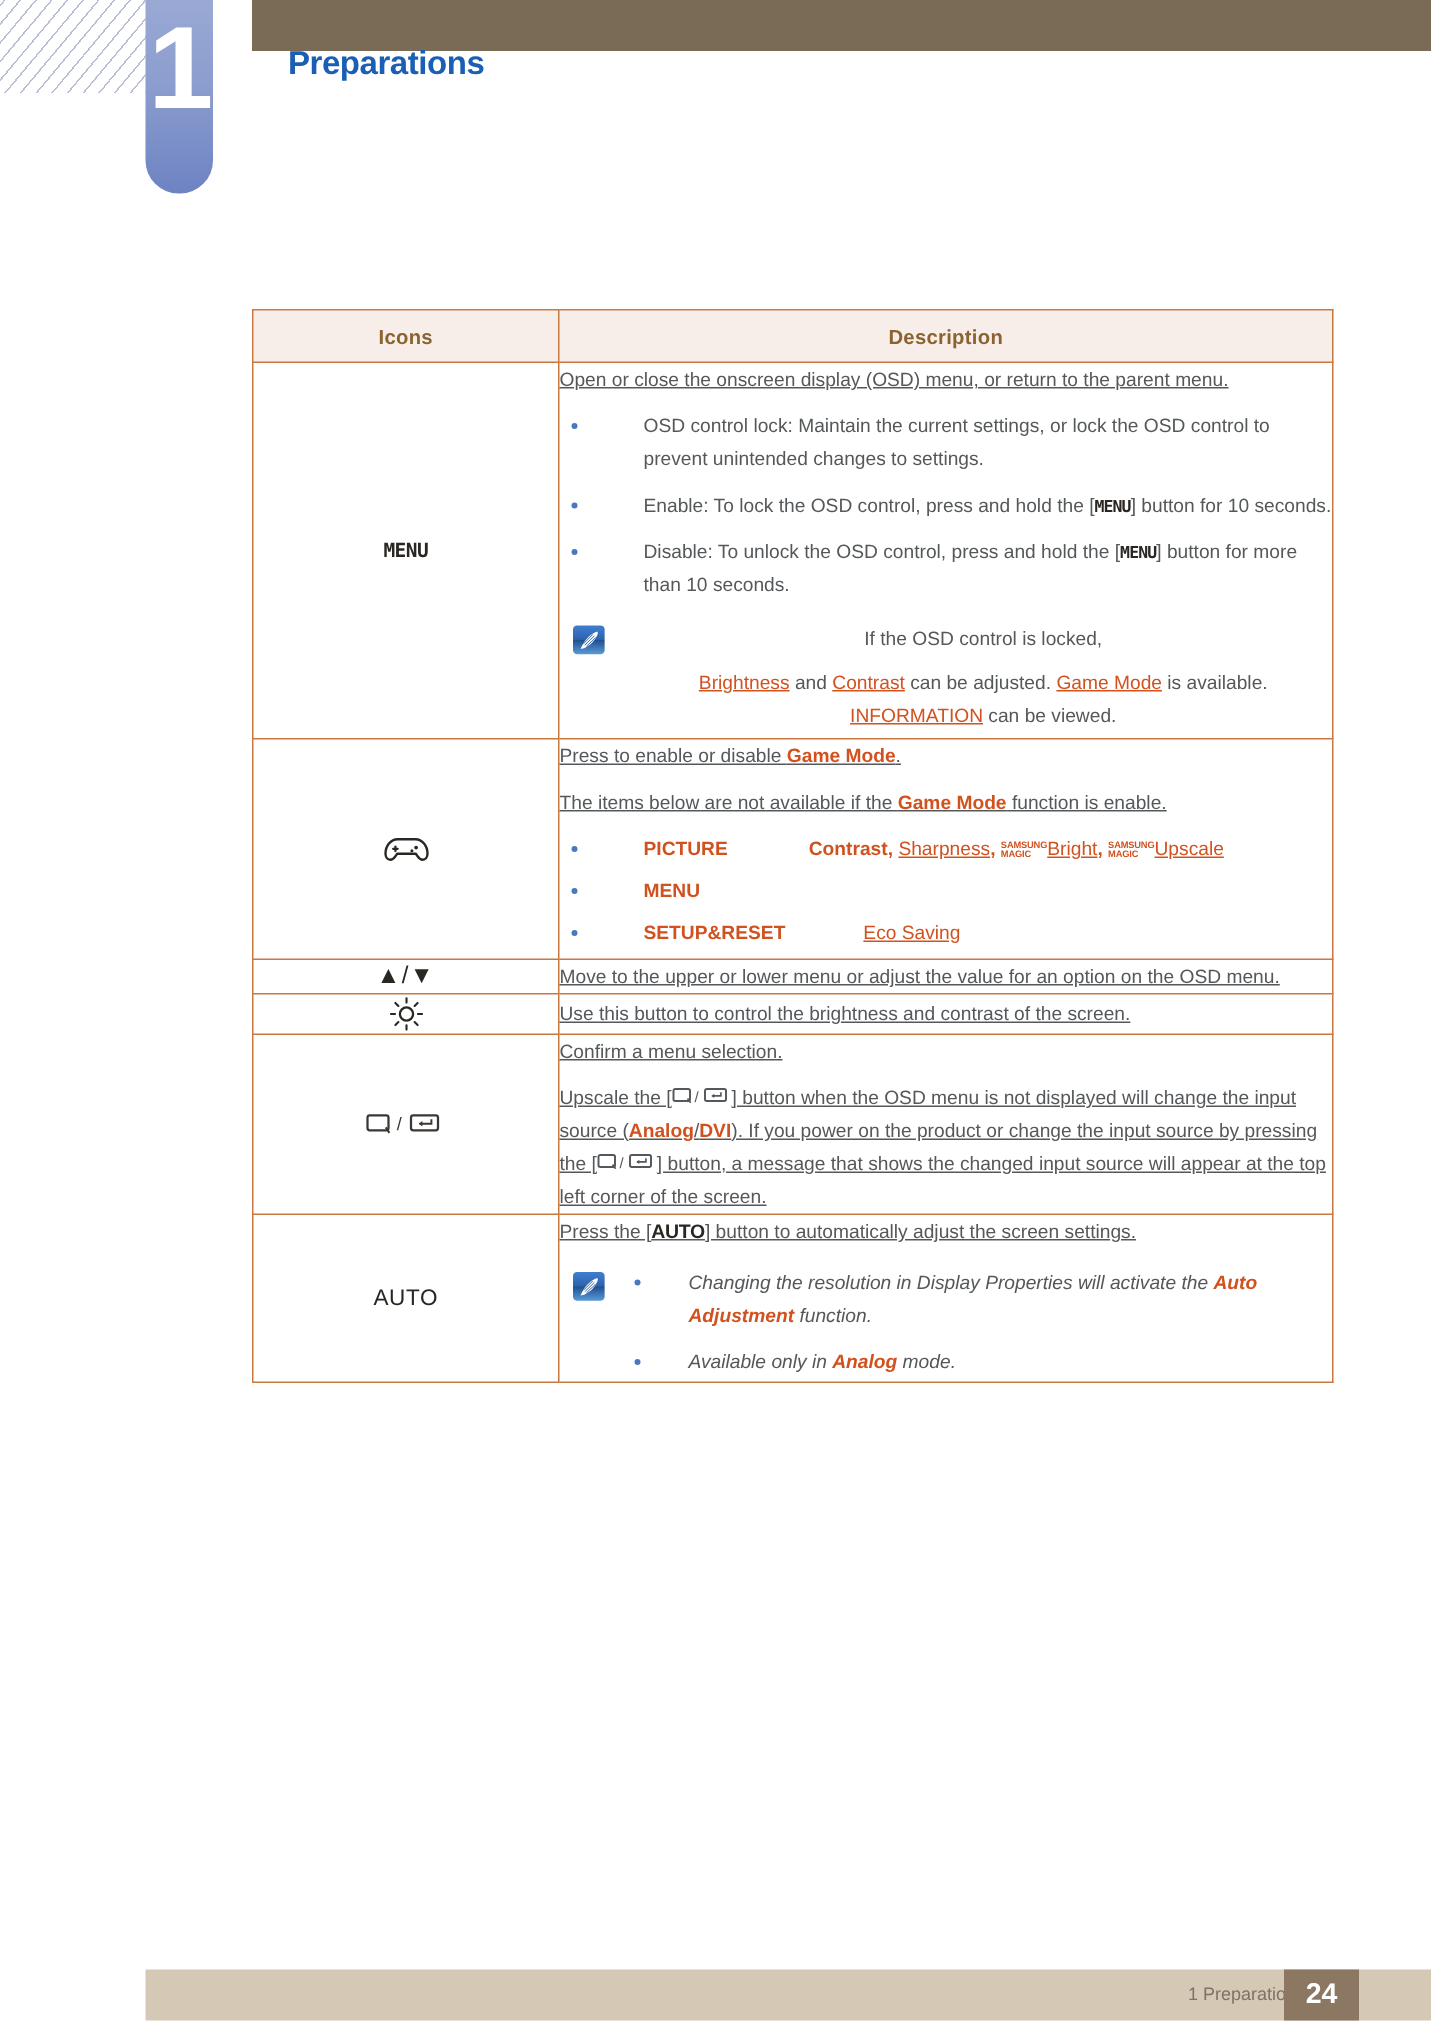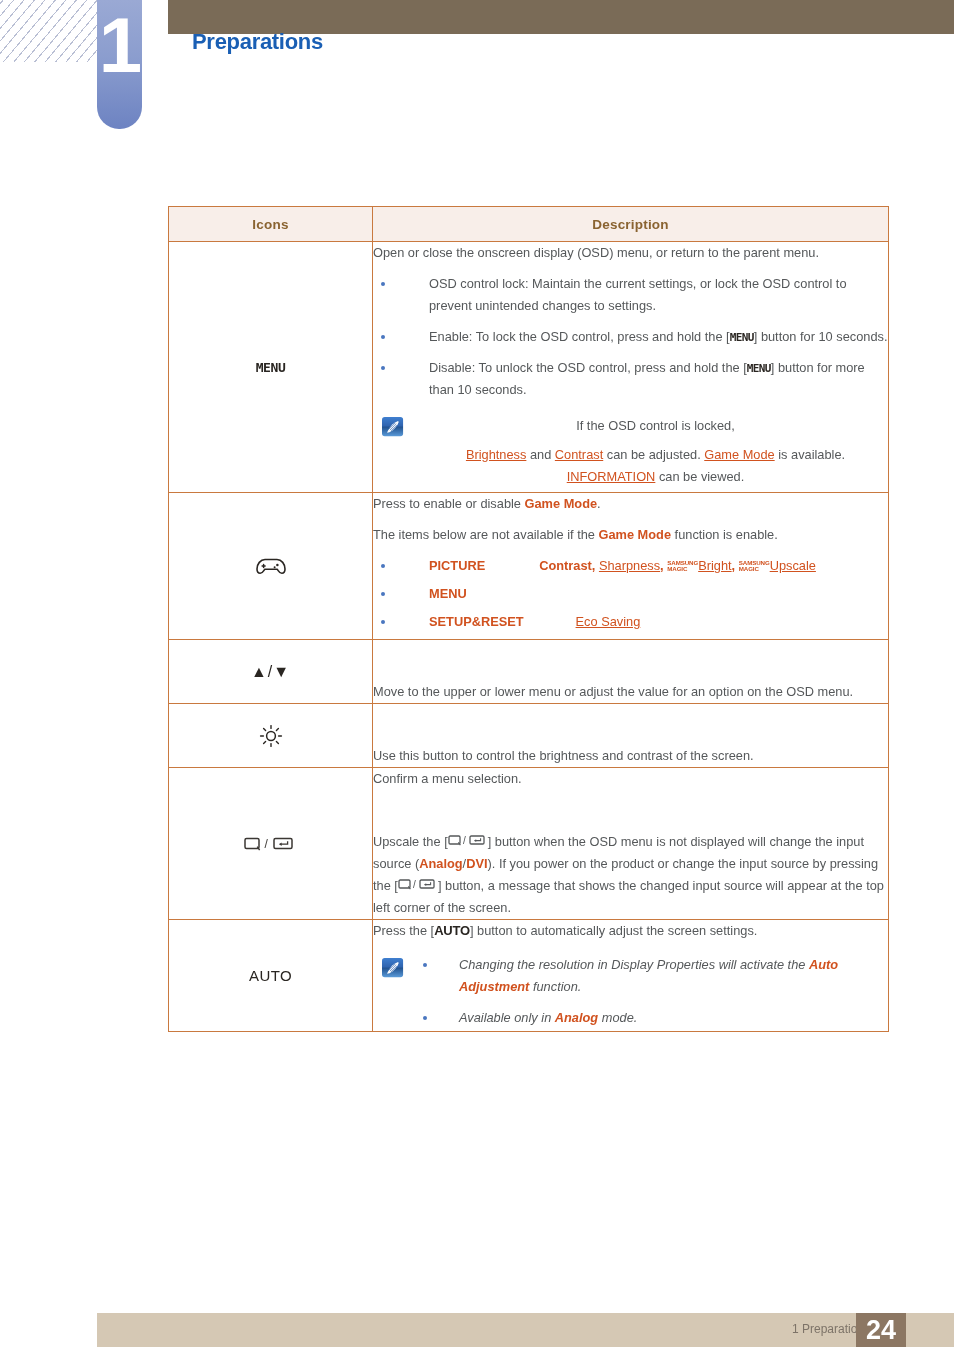--- a/index.html
+++ b/index.html
@@ -131,22 +131,22 @@
   }
   ul.b li:last-child{margin-bottom:2px;}
   ul.b li:before{
     content:"";
     position:absolute;left:8px;top:9px;
     width:4px;height:4px;border-radius:50%;
     background:#4a77c0;
   }
   ul.b.tight li{margin-bottom:6px;}
 
-  p.pr{margin:0 0 9px 0;}
-  p.pr:last-child{margin-bottom:0;margin-top:41px;}
+  p.pr{margin:0 0 9px 0;text-decoration:underline;}
+  p.pr:last-child{margin-bottom:0;}
 
   
   .note{
     position:relative;
     margin:14px 0 4px 0;
     padding-left:50px;
     min-height:30px;
   }
   .note-ico{
     position:absolute;left:8px;top:1px;
@@ -175,21 +175,21 @@
   }
   .footer-label{
     position:absolute;right:84px;top:1322px;
     font-size:12px;color:#7d7368;
     white-space:nowrap;
   }
   .footer-page{
     position:absolute;left:856px;top:1313px;width:50px;height:34px;
     background:#8c7763;
     color:#ffffff;
-    font-size:27px;font-weight:bold;
+    font-size:19px;font-weight:bold;
     text-align:center;line-height:34px;
   }
 </style>
 </head>
 <body>
 
 <div class="header-band"></div>
 <div class="hatch"></div>
 <div class="chapter-tab">
   <div class="chapter-num">1</div>

